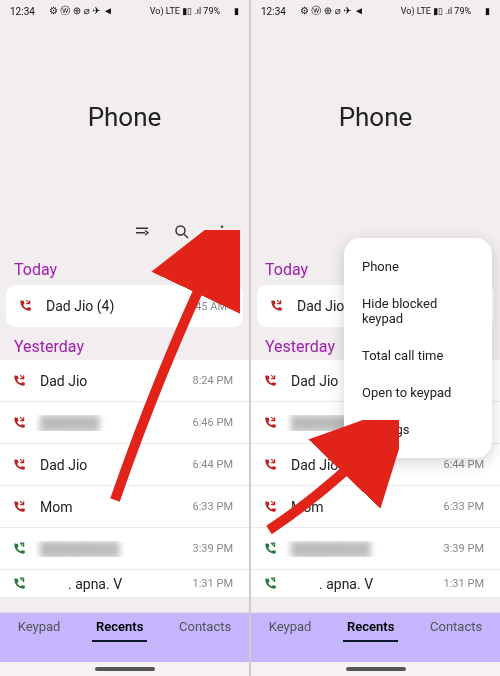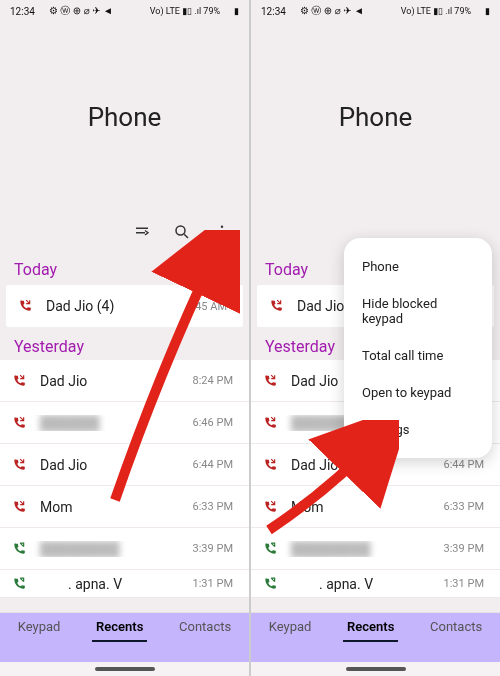--- a/index.html
+++ b/index.html
@@ -57,21 +57,21 @@
     background: #f2edee;
   }
   .call-row {
     height: 42px;
     display: flex;
     align-items: center;
     padding: 0 16px 0 12px;
     background: #fff;
     border-bottom: 1px solid #eee8e9;
   }
-  .call-row.rounded { border-radius: 2px; margin: 2px 6px; border: none; }
+  .call-row.rounded { border-radius: 9px; margin: 2px 6px; border: none; }
   .call-icon { width: 18px; display: flex; align-items: center; color: #b22; }
   .call-icon.out { color: #2a7a3a; }
   .call-name { flex: 1; font-size: 14px; color: #222; padding-left: 10px; white-space: nowrap; overflow: hidden; }
   .call-name .blur { filter: blur(3px); color: #bbb; }
   .call-time { font-size: 11px; color: #888; }
   .list { flex: 1; overflow: hidden; background: #f2edee; }
   .bottomnav {
     height: 50px;
     display: flex;
     justify-content: space-around;

